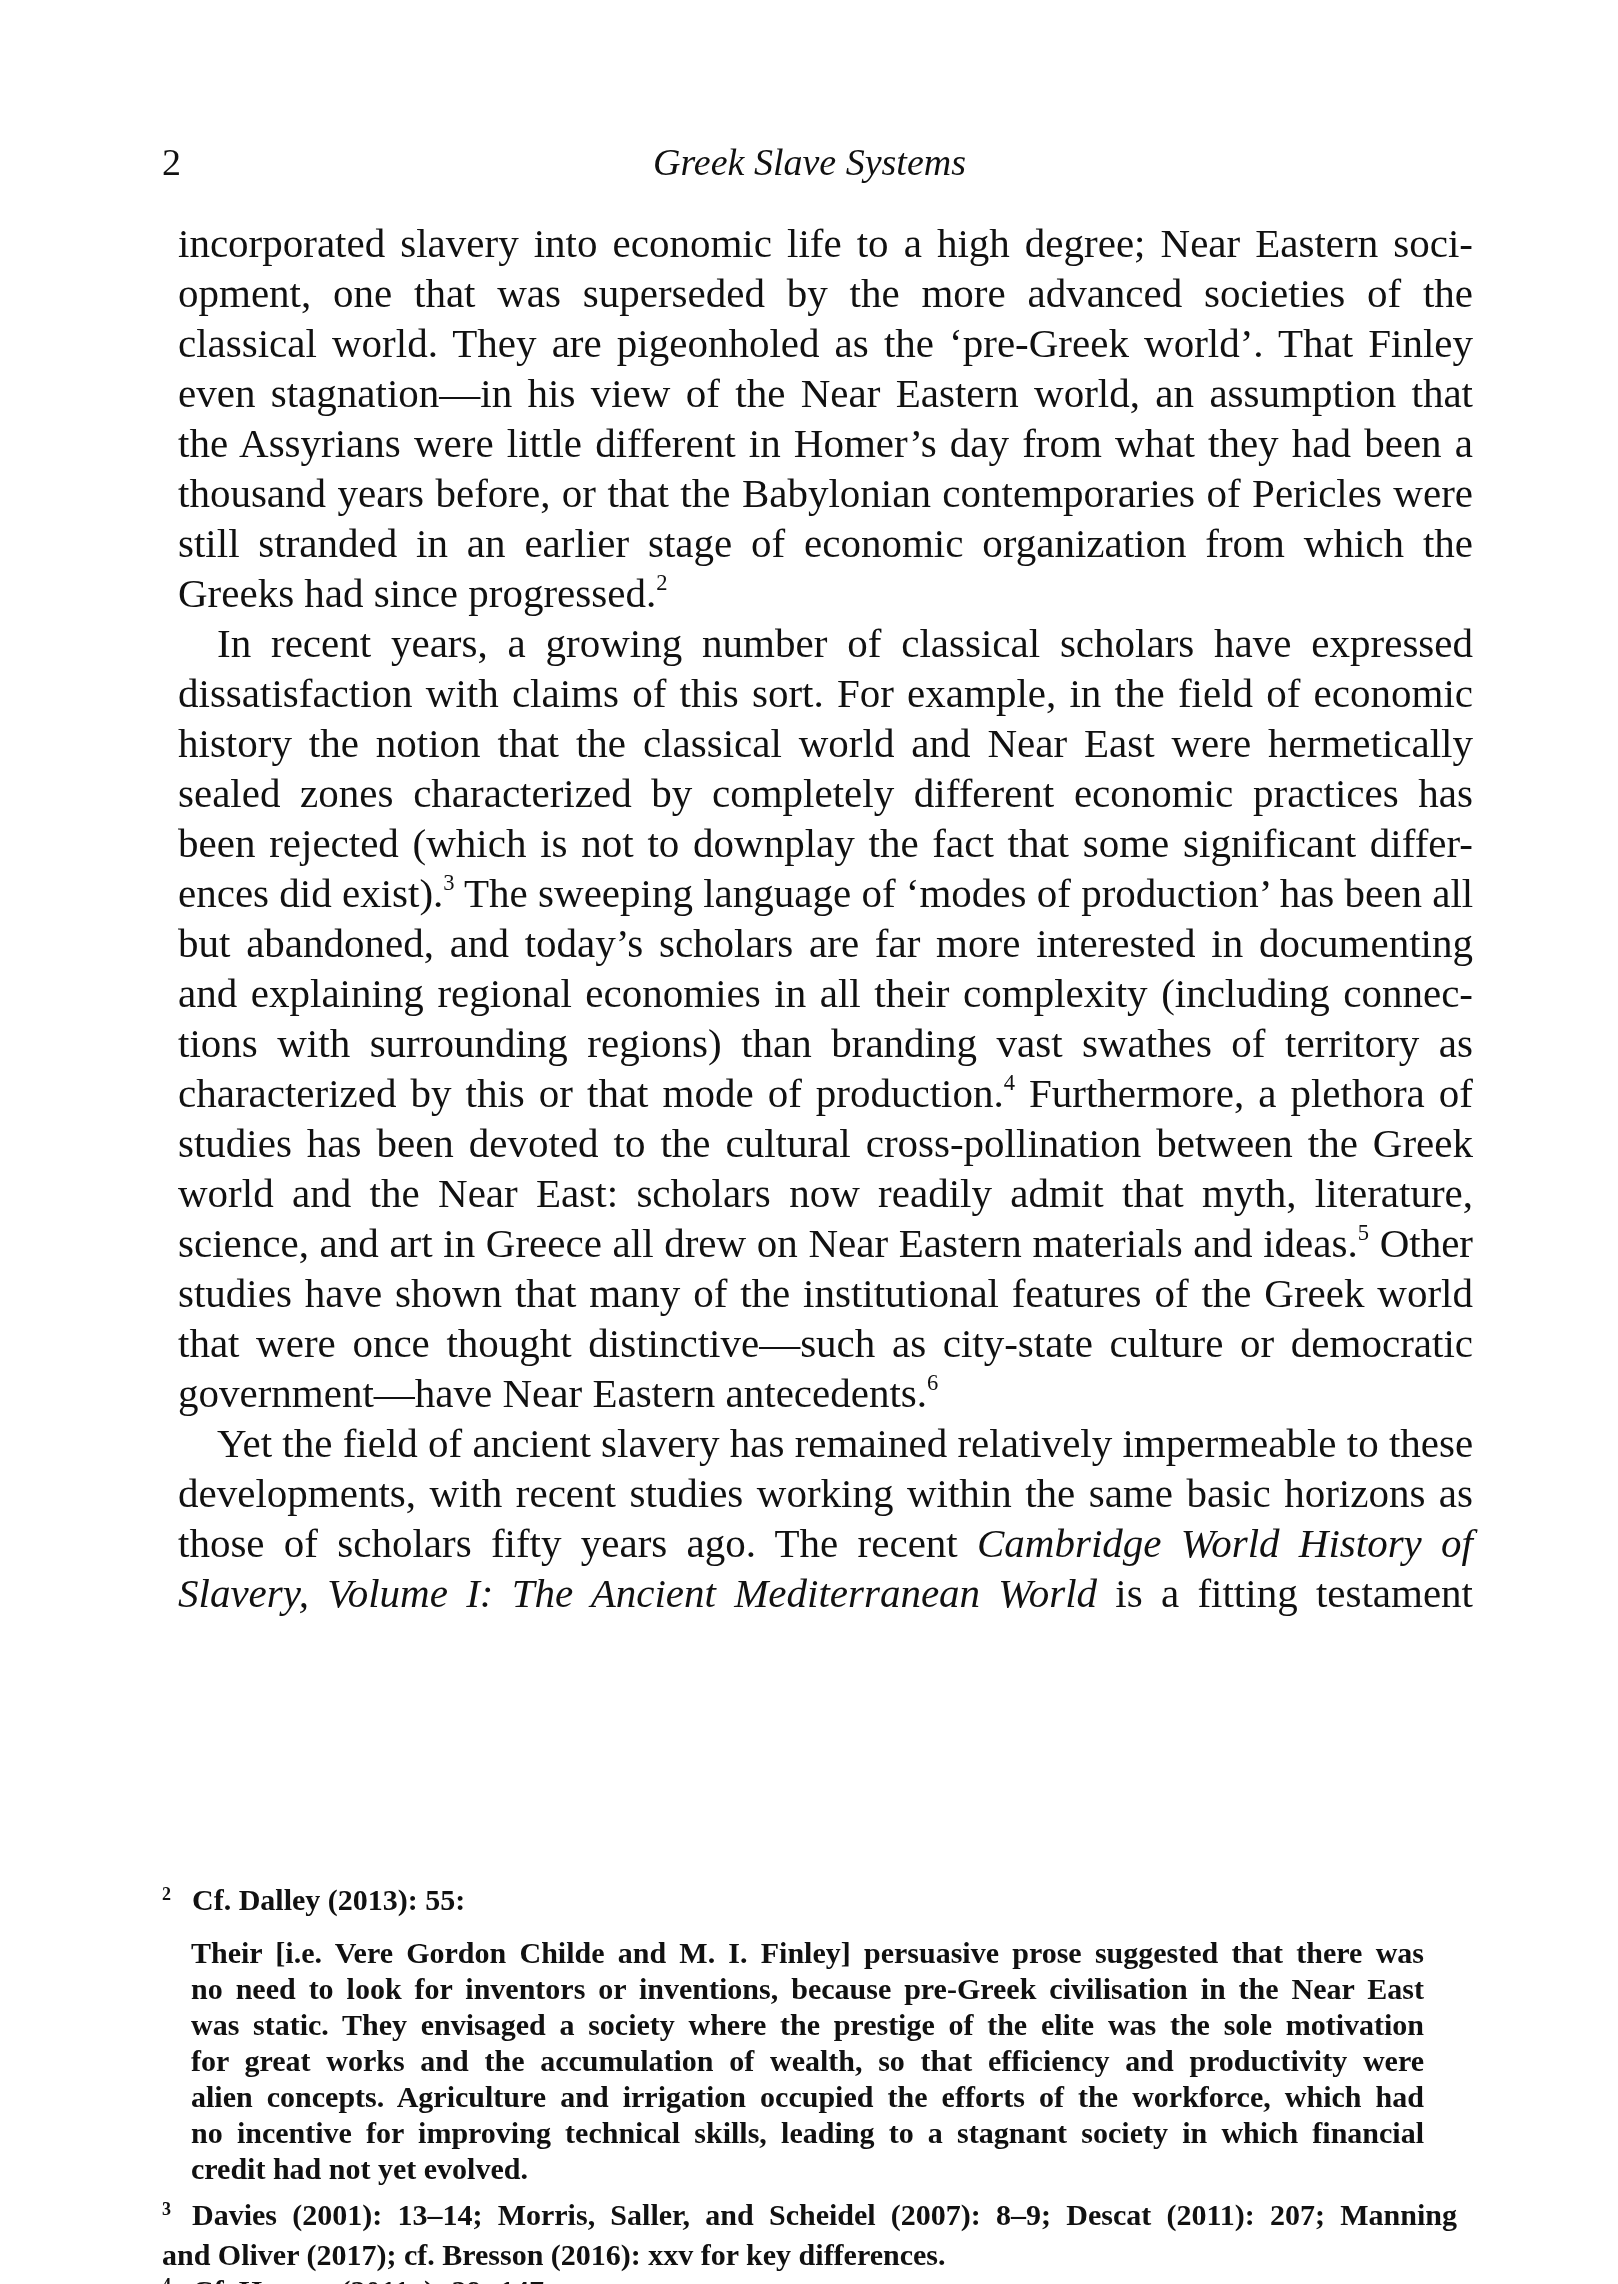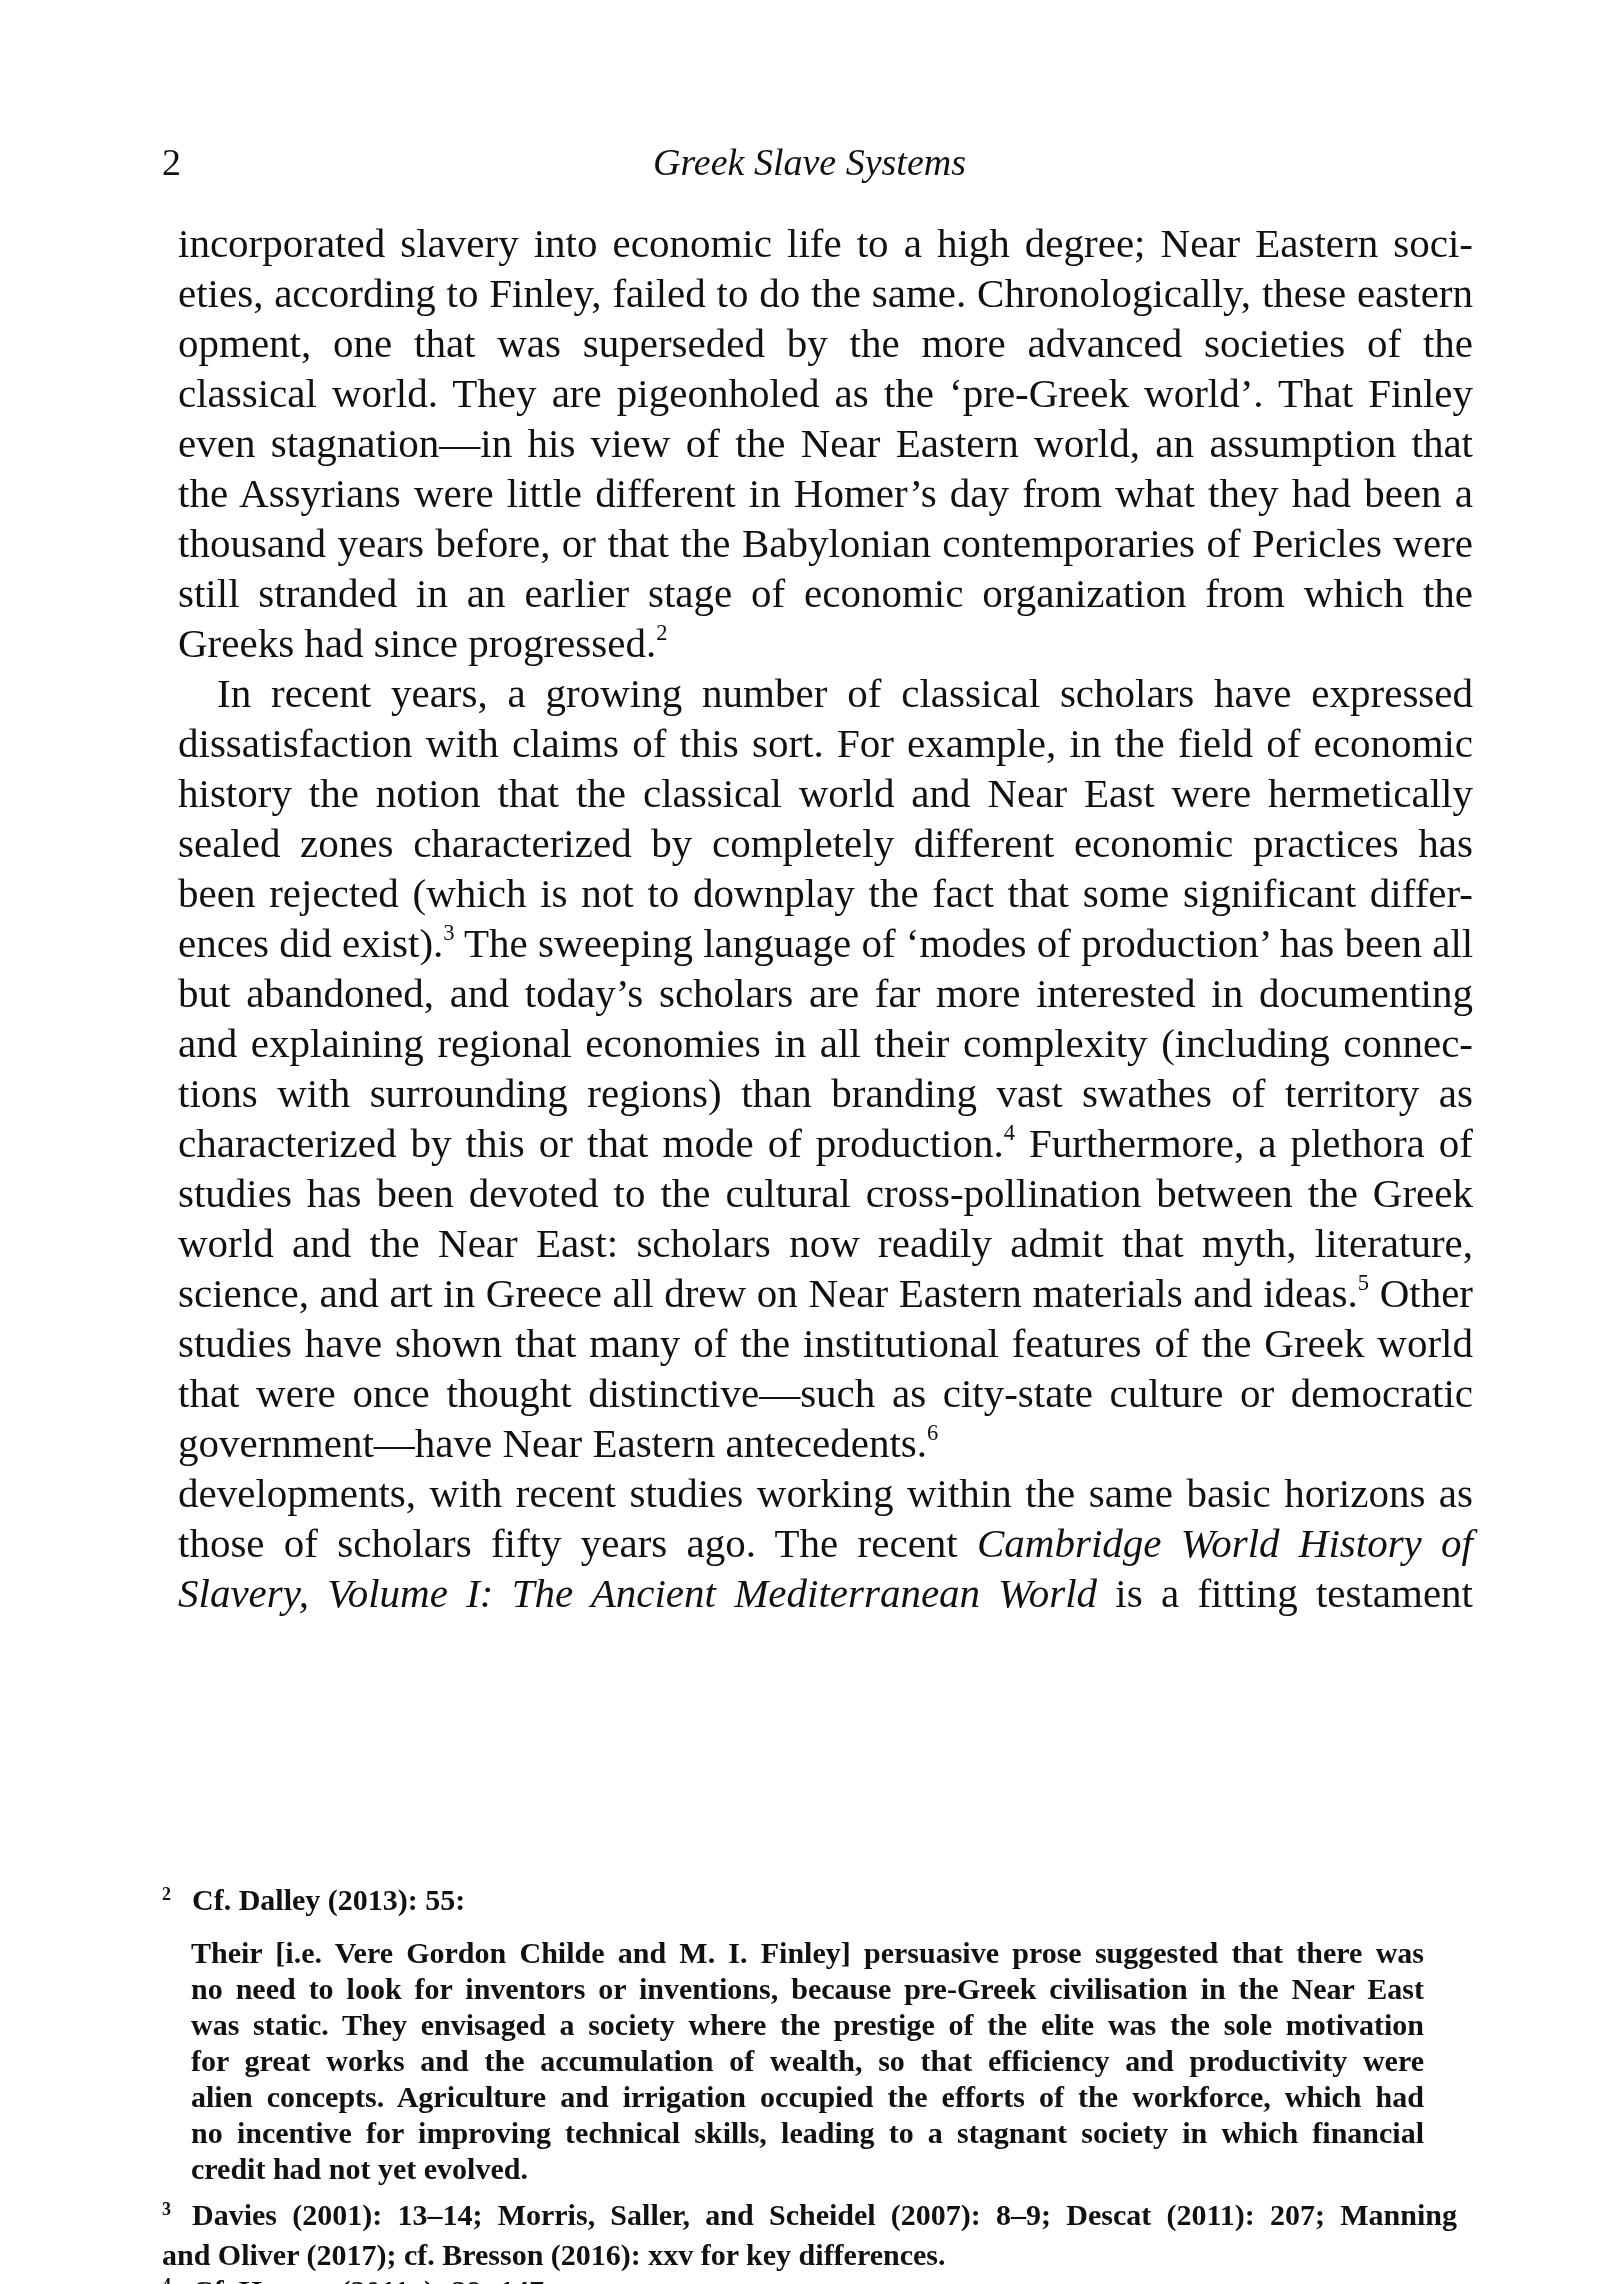--- a/index.html
+++ b/index.html
@@ -117,21 +117,20 @@
 
   <div class="running-head">
     <span class="page-number">2</span>
     <span class="running-title">Greek Slave Systems</span>
   </div>
 
   <div class="body-text">
 
     <div>
       <span class="line">incorporated slavery into economic life to a high degree; Near Eastern soci-</span>
-      <span class="line">eties, according to Finley, failed to do the same. Chronologically, these eastern</span>
       <span class="line">opment, one that was superseded by the more advanced societies of the</span>
       <span class="line">classical world. They are pigeonholed as the ‘pre-Greek world’. That Finley</span>
       <span class="line">even stagnation—in his view of the Near Eastern world, an assumption that</span>
       <span class="line">the Assyrians were little different in Homer’s day from what they had been a</span>
       <span class="line">thousand years before, or that the Babylonian contemporaries of Pericles were</span>
       <span class="line">still stranded in an earlier stage of economic organization from which the</span>
       <span class="line left"><span>Greeks had since progressed.</span><sup class="fn">2</sup></span>
     </div>
 
     <div>
@@ -147,20 +146,21 @@
       <span class="line"><span>characterized by this or that mode of production.</span><sup class="fn">4</sup><span> Furthermore, a plethora of</span></span>
       <span class="line">studies has been devoted to the cultural cross-pollination between the Greek</span>
       <span class="line">world and the Near East: scholars now readily admit that myth, literature,</span>
       <span class="line"><span>science, and art in Greece all drew on Near Eastern materials and ideas.</span><sup class="fn">5</sup><span> Other</span></span>
       <span class="line">studies have shown that many of the institutional features of the Greek world</span>
       <span class="line">that were once thought distinctive—such as city-state culture or democratic</span>
       <span class="line left"><span>government—have Near Eastern antecedents.</span><sup class="fn">6</sup></span>
     </div>
 
     <div>
+      <span class="line indent">Yet the field of ancient slavery has remained relatively impermeable to these</span>
       <span class="line">developments, with recent studies working within the same basic horizons as</span>
       <span class="line"><span>those of scholars fifty years ago. The recent </span><i>Cambridge World History of</i></span>
       <span class="line"><i>Slavery, Volume I: The Ancient Mediterranean World</i><span> is a fitting testament</span></span>
     </div>
   </div>
 
   <div class="footnotes">
 
     <div class="fn-entry">
       <span class="fn-line left fn2-head"><span class="fn-marker">2</span><span>Cf. Dalley (2013): 55:</span></span>

